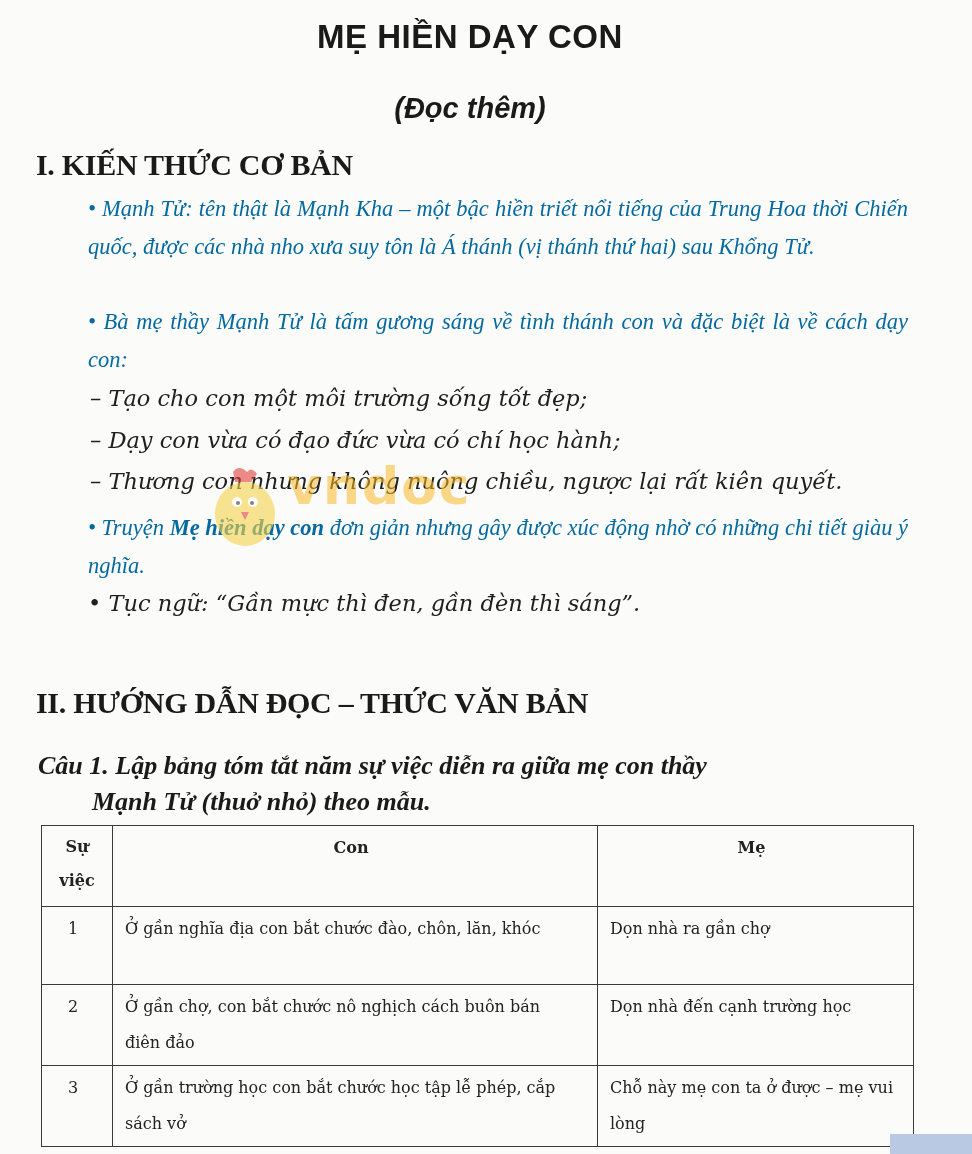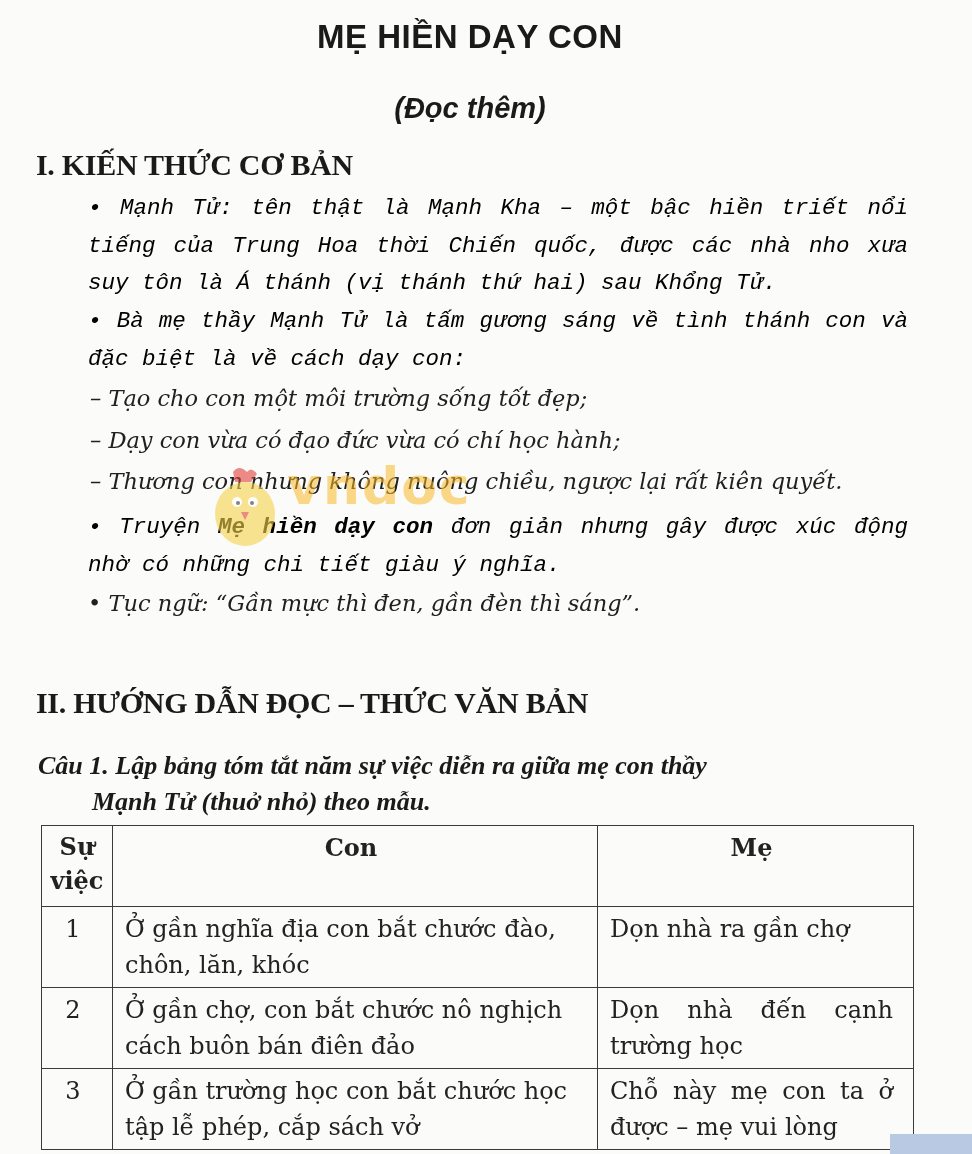--- a/index.html
+++ b/index.html
@@ -21,37 +21,37 @@
     color: #1a1a1a;
     margin-top: 26px;
   }
   .h2 {
     position: absolute; left: 36px;
     font-family: "Liberation Serif", serif; font-weight: bold; font-size: 30px;
     letter-spacing: -0.3px; color: #1a1a1a; white-space: nowrap;
   }
   .para {
     position: absolute; left: 38px; width: 870px;
-    font-family: Liberation Mono, monospace; font-style: italic; font-size: 22.5px;
-    line-height: 37.5px; text-align: justify; color: #000000;
+    font-family: Liberation Serif, serif; font-style: italic; font-size: 22.5px;
+    line-height: 37.5px; text-align: justify; color: #0369a1;
   }
   .para .first { padding-left: 50px; }
   .line { position: absolute; white-space: nowrap;
     font-family: "DejaVu Serif", serif; font-style: italic; font-size: 22.5px; color:#202020; }
   .bold-it { font-weight: bold; font-style: italic; }
   .q {
     position: absolute; left: 38px; width: 880px;
     font-family: "Liberation Serif", serif; font-weight: bold; font-style: italic; font-size: 26px;
     line-height: 36px; color: #1a1a1a;
   }
   .q .indent { padding-left: 54px; }
   table.summary {
     position: absolute; left: 41px; top: 825px; width: 873px;
     border-collapse: collapse;
-    font-family: "DejaVu Serif", serif; font-size: 24px; color: #222;
+    font-family: "DejaVu Serif", serif; font-size: 16px; color: #222;
   }
   table.summary th, table.summary td {
     border: 1.5px solid #3a3a3a; vertical-align: top; padding: 4px 20px 4px 12px;
     line-height: 36px;
   }
   table.summary th { font-weight: bold; text-align: center; height: 72px; }
   table.summary th.c0 { width: 58px; padding: 4px 6px; line-height: 34px; }
   table.summary th.c1 { width: 452px; }
   table.summary td.num { text-align: center; }
   table.summary td { height: 69px; }

